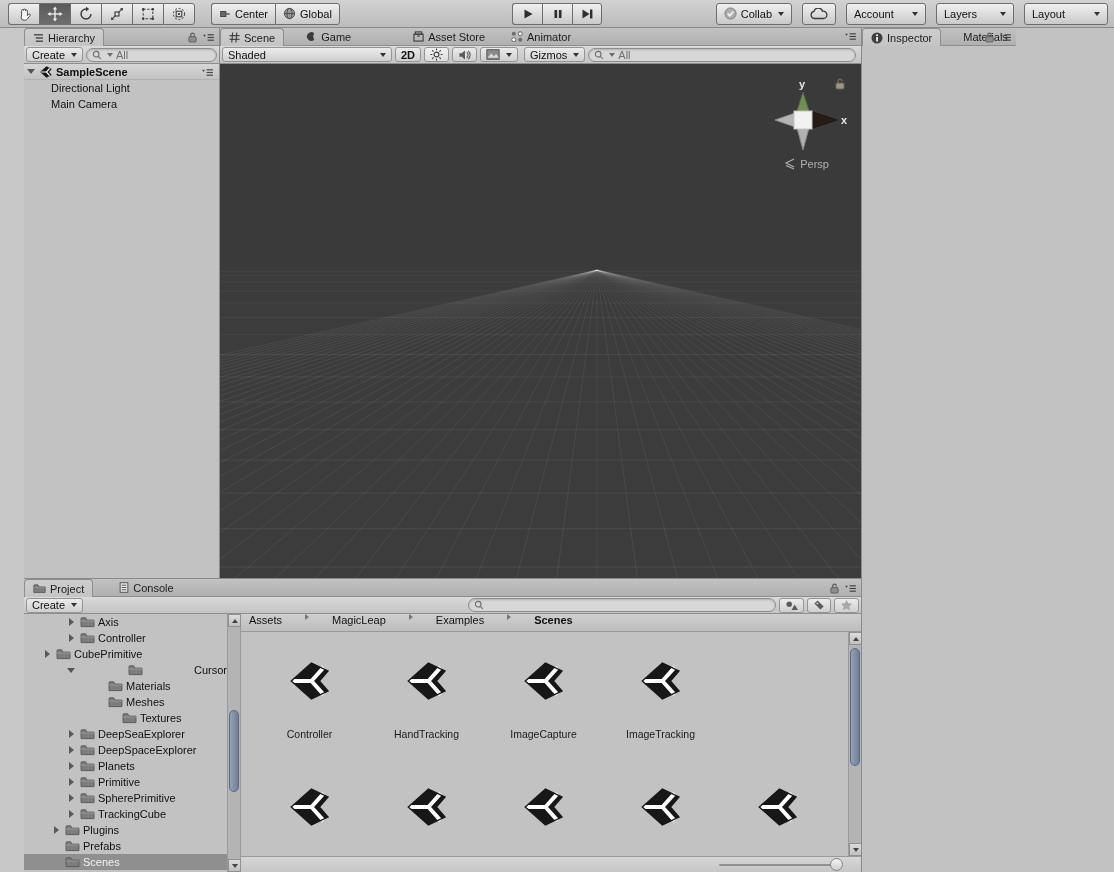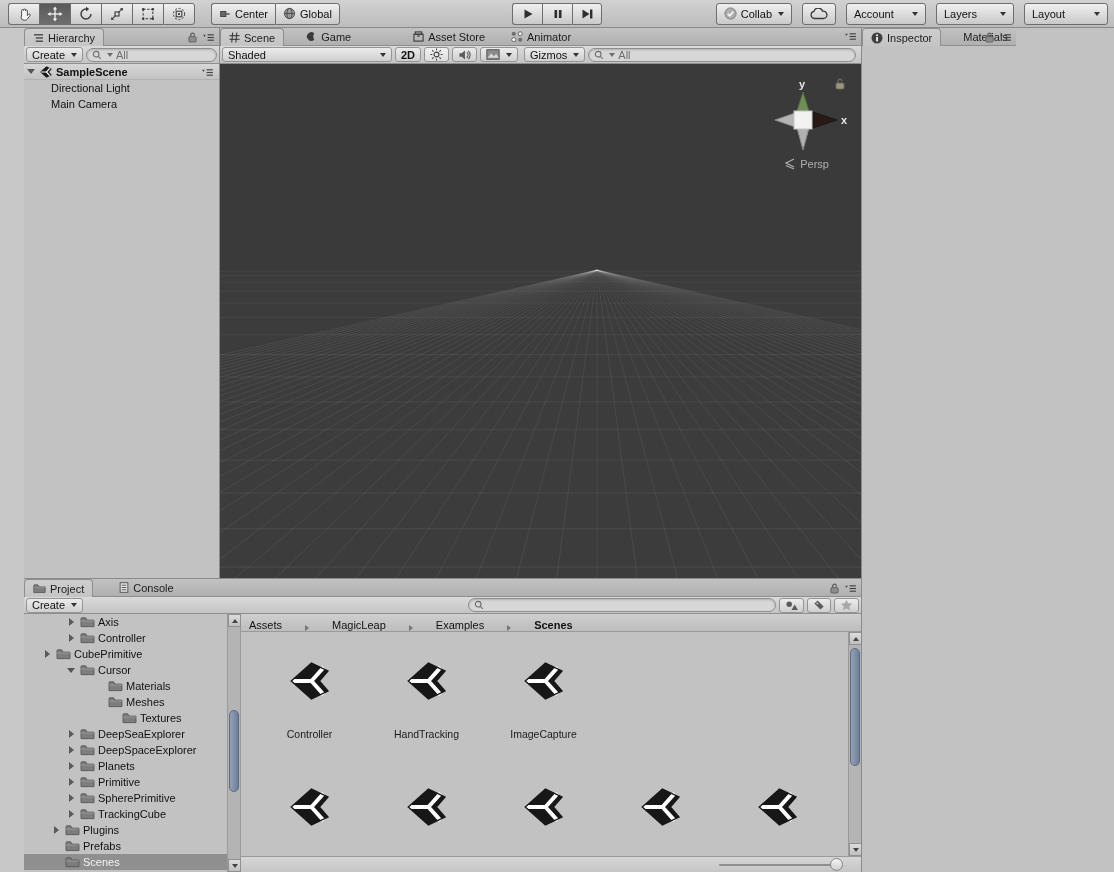--- a/index.html
+++ b/index.html
@@ -87,21 +87,21 @@
   .sb-btn { position:absolute; left:0; width:13px; height:13px; background:linear-gradient(#dcdcdc,#c0c0c0);
     border:1px solid #909090; display:flex; align-items:center; justify-content:center; }
   .sb-up { top:0; } .sb-dn { bottom:0; }
   .sb-tri-up { width:0;height:0;border-left:3px solid transparent;border-right:3px solid transparent;border-bottom:4px solid #444; }
   .sb-tri-dn { width:0;height:0;border-left:3px solid transparent;border-right:3px solid transparent;border-top:4px solid #444; }
   .sb-thumb { position:absolute; left:1px; width:10px; border-radius:5px;
     background:linear-gradient(90deg,#93a2b8,#6e7f97); border:1px solid #5c6a80; }
 
   #gridcol { width:621px; display:flex; flex-direction:column; border-left:1px solid #9a9a9a; }
   #breadcrumbbar { height:18px; background:linear-gradient(#cfcfcf,#bdbdbd);
-    border-bottom:1px solid #999; display:flex; align-items:flex-end; padding:0 8px; gap:23px; }
+    border-bottom:1px solid #999; display:flex; align-items:flex-start; padding:0 8px; gap:23px; }
   .crumb-sep { width:0;height:0;border-top:3.5px solid transparent;border-bottom:3.5px solid transparent;border-left:4.5px solid #777; }
   #assetgrid { flex:1; background:#c2c2c2; position:relative; overflow:hidden; }
   .asset-row { display:flex; padding-left:10px; }
   .asset-row.first { margin-top:26px; }
   .asset-row.second { margin-top:44px; }
   .acell { width:117px; display:flex; flex-direction:column; align-items:center; }
   .acell .lbl { margin-top:24px; font-size:10.5px; color:#1b1b1b; }
   #grid-vscroll { position:absolute; right:0; top:0; bottom:0; }
   #bottombar { height:16px; background:linear-gradient(#d6d6d6,#c6c6c6);
     border-top:1px solid #9a9a9a; position:relative; }
@@ -635,21 +635,21 @@
               </div>
               <div class="trow" style="padding-left: 17px;">
                 <span class="arrowslot">
                   <span class="tri right"></span>
                 </span>
                 <svg width="15" height="12" viewBox="0 0 16 13" class="foldico">
                   <use href="#folder"></use>
                 </svg>
                 <span>CubePrimitive</span>
               </div>
-              <div class="trow" style="padding-left: 41px;">
+              <div class="trow" style="padding-left: 41px; justify-content: space-between;">
                 <span class="arrowslot">
                   <span class="tri down"></span>
                 </span>
                 <svg width="15" height="12" viewBox="0 0 16 13" class="foldico">
                   <use href="#folder"></use>
                 </svg>
                 <span>Cursor</span>
               </div>
               <div class="trow" style="padding-left: 69px;">
                 <span class="arrowslot"></span>
@@ -781,20 +781,26 @@
                     <svg width="46" height="46" viewBox="0 0 64 64">
                       <use href="#unity-logo"></use>
                     </svg>
                     <div class="lbl">HandTracking</div>
                   </div>
                   <div class="acell">
                     <svg width="46" height="46" viewBox="0 0 64 64">
                       <use href="#unity-logo"></use>
                     </svg>
                     <div class="lbl">ImageCapture</div>
+                  </div>
+                  <div class="acell">
+                    <svg width="46" height="46" viewBox="0 0 64 64">
+                      <use href="#unity-logo"></use>
+                    </svg>
+                    <div class="lbl">ImageTracking</div>
                   </div>
                 </div>
               <div class="asset-row second" id="assetrow2">
                   <div class="acell">
                     <svg width="46" height="46" viewBox="0 0 64 64">
                       <use href="#unity-logo"></use>
                     </svg>
                   </div>
                   <div class="acell">
                     <svg width="46" height="46" viewBox="0 0 64 64">

